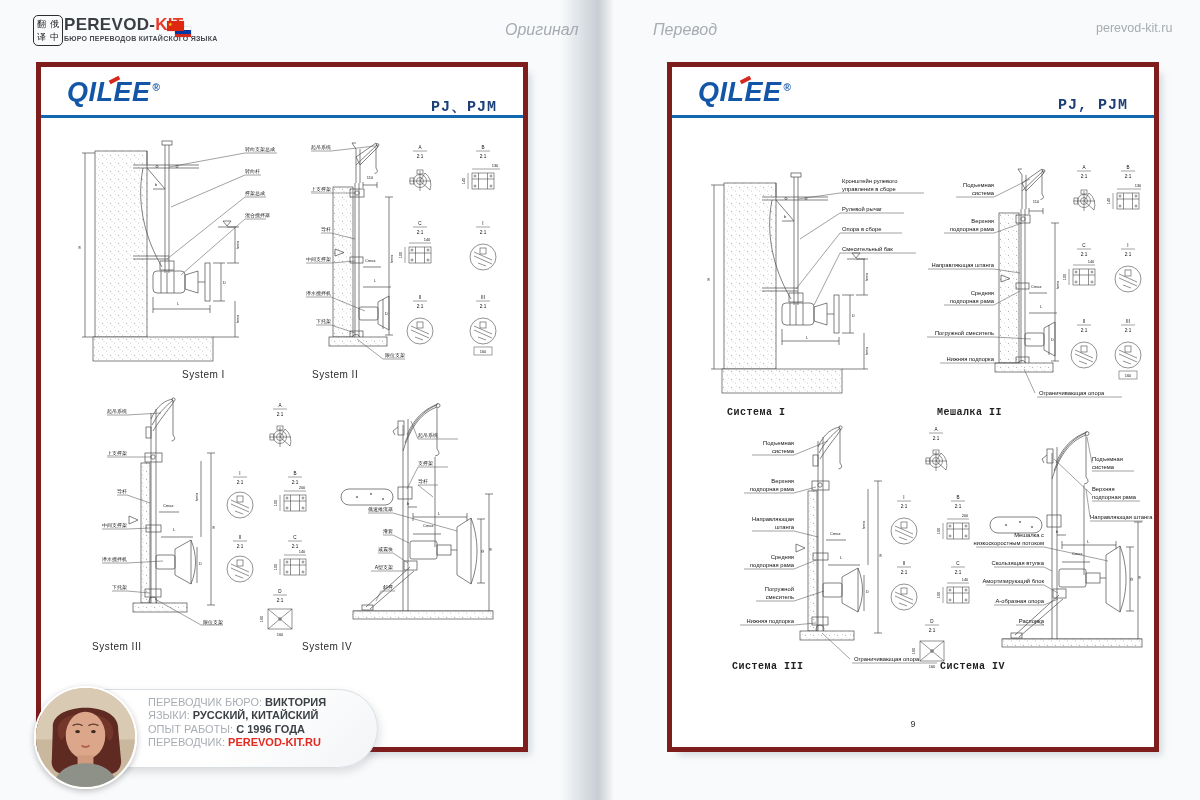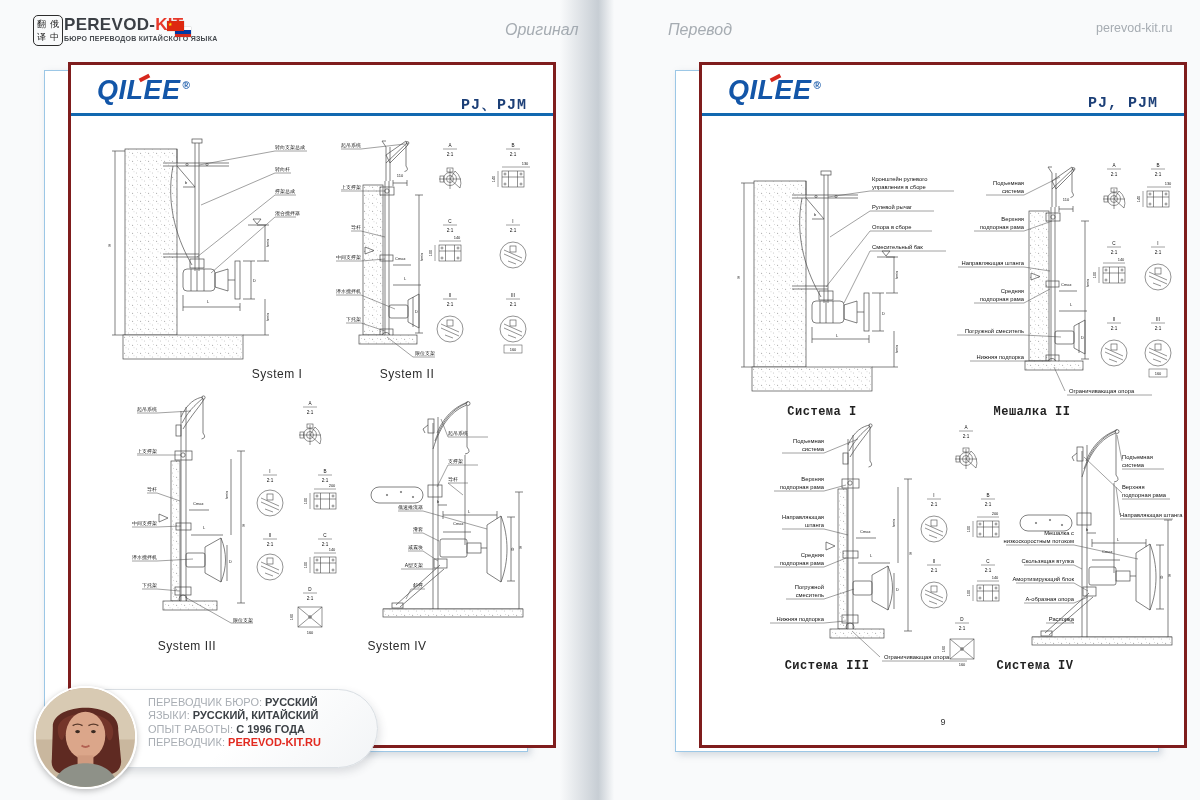--- a/index.html
+++ b/index.html
@@ -11,27 +11,27 @@
   .brand .kit{color:#e8392b;}
   .tagline{left:64px;top:35px;font-size:7px;font-weight:bold;color:#45494e;letter-spacing:.25px;}
   .flag{width:16px;height:10px;box-shadow:0 0 1px rgba(0,0,0,.4);}
   .flag-cn{left:167px;top:21px;background:#de2910;z-index:3;color:#ffde00;font-size:5px;line-height:6px;padding-left:1px;}
   .flag-ru{left:175px;top:27px;background:linear-gradient(#fff 33%,#0039a6 33%,#0039a6 66%,#d52b1e 66%);z-index:2;}
   .colhead{font-size:16px;color:#a6acb2;font-style:italic;}
   .sitelink{font-size:12.5px;color:#a6acb2;}
   
   .gapshadow{left:560px;top:0;width:66px;height:800px;background:linear-gradient(90deg,rgba(170,180,190,0) 0%,rgba(150,162,174,.5) 58%,rgba(255,255,255,0) 82%);}
   .page-back{width:482px;height:680px;background:#fff;border:1px solid #9cc7e6;box-shadow:3px 3px 7px rgba(110,130,150,.28);}
-  .page{width:482px;height:680px;background:#fff;border:3px solid #7f1d1d;margin-left:32px;}
+  .page{width:482px;height:680px;background:#fff;border:5px solid #7f1d1d;}
   .plogo{left:26px;top:10px;font-size:27px;font-weight:800;font-style:italic;color:#1356a8;letter-spacing:.5px;}
   .plogo .reg{font-size:10px;vertical-align:super;font-style:normal;margin-left:2px;}
   .plogo .accent{position:absolute;left:42px;top:1px;width:11px;height:4px;background:#d6281e;transform:rotate(-28deg);}
   .pmodel{right:26px;top:30px;font-size:15px;font-weight:bold;color:#1c3f77;letter-spacing:1px;font-family:Liberation Mono, monospace;}
   .prule{left:0;top:48px;width:100%;height:3px;background:#1268b0;}
-  .cap{width:130px;text-align:center;font-size:12px;color:#2b2b2b;letter-spacing:.5px;}
+  .cap{width:130px;font-size:10px;color:#2b2b2b;letter-spacing:.5px;}
   .cap.ru{font-weight:bold;color:#222;font-family:Liberation Mono, monospace;}
   .pagenum{width:120px;text-align:center;font-size:9px;color:#333;}
   svg.drw{position:absolute;overflow:visible;}
   svg text{font-family:"Liberation Sans",sans-serif;}
   .cn{font-size:5px;fill:#111;}
   .rtx{font-size:5.8px;fill:#111;}
   .d4{font-size:4px;fill:#222;}
   .dt{font-size:4.6px;fill:#111;}
   .mid{text-anchor:middle;}
   .end{text-anchor:end;}
@@ -238,21 +238,21 @@
   <span>翻</span>
     <span>俄</span>
     <span>译</span>
     <span>中</span>
 </div>
 <div class="abs brand"><span>PEREVOD-</span><span class="kit">KIT</span></div>
 <div class="abs tagline">БЮРО ПЕРЕВОДОВ КИТАЙСКОГО ЯЗЫКА</div>
 <div class="abs flag flag-cn"><span>★</span></div>
 <div class="abs flag flag-ru"></div>
 <div class="abs colhead" style="left:505px;top:21px">Оригинал</div>
-<div class="abs colhead" style="left:668px;top:21px">Перевод</div>
+<div class="abs colhead" style="left:653px;top:21px">Перевод</div>
 <div class="abs sitelink" style="left:1096px;top:21px">perevod-kit.ru</div>
 
 <div class="abs gapshadow"></div>
 
 <div class="abs page-back" style="left:44px;top:70px"></div>
 <div class="abs page" style="left:36px;top:62px">
   <div class="abs plogo"><span>QILEE</span><span class="reg">®</span><i class="accent"></i></div>
   <div class="abs pmodel">PJ、PJM</div>
   <div class="abs prule"></div>
 
@@ -648,18 +648,18 @@
       <ellipse cx="42" cy="44" rx="2.4" ry="1.6" fill="#3a2a22"></ellipse>
       <ellipse cx="58" cy="44" rx="2.4" ry="1.6" fill="#3a2a22"></ellipse>
       <path d="M37,38 q5,-3 10,0" stroke="#57382a" stroke-width="1.4" fill="none"></path>
       <path d="M53,38 q5,-3 10,0" stroke="#57382a" stroke-width="1.4" fill="none"></path>
       <path d="M46,58 q4,3 8,0" stroke="#b26152" stroke-width="2" fill="none"></path>
       <rect x="42" y="68" width="16" height="12" fill="#d09a7f"></rect>
       <path d="M16,100 C22,80 38,76 50,76 C62,76 78,80 84,100 Z" fill="#8e9188"></path>
     </svg>
   </div>
   <div class="trows">
-    <div><span class="lab">ПЕРЕВОДЧИК БЮРО:</span> <span class="val">РУССКИЙ</span></div>
+    <div><span class="lab">ПЕРЕВОДЧИК БЮРО:</span> <span class="val">ВИКТОРИЯ</span></div>
     <div><span class="lab">ЯЗЫКИ:</span> <span class="val">РУССКИЙ, КИТАЙСКИЙ</span></div>
     <div><span class="lab">ОПЫТ РАБОТЫ:</span> <span class="val">С 1996 ГОДА</span></div>
     <div><span class="lab">ПЕРЕВОДЧИК:</span> <span class="val red">PEREVOD-KIT.RU</span></div>
   </div>
 </div>
 
 </body></html>

